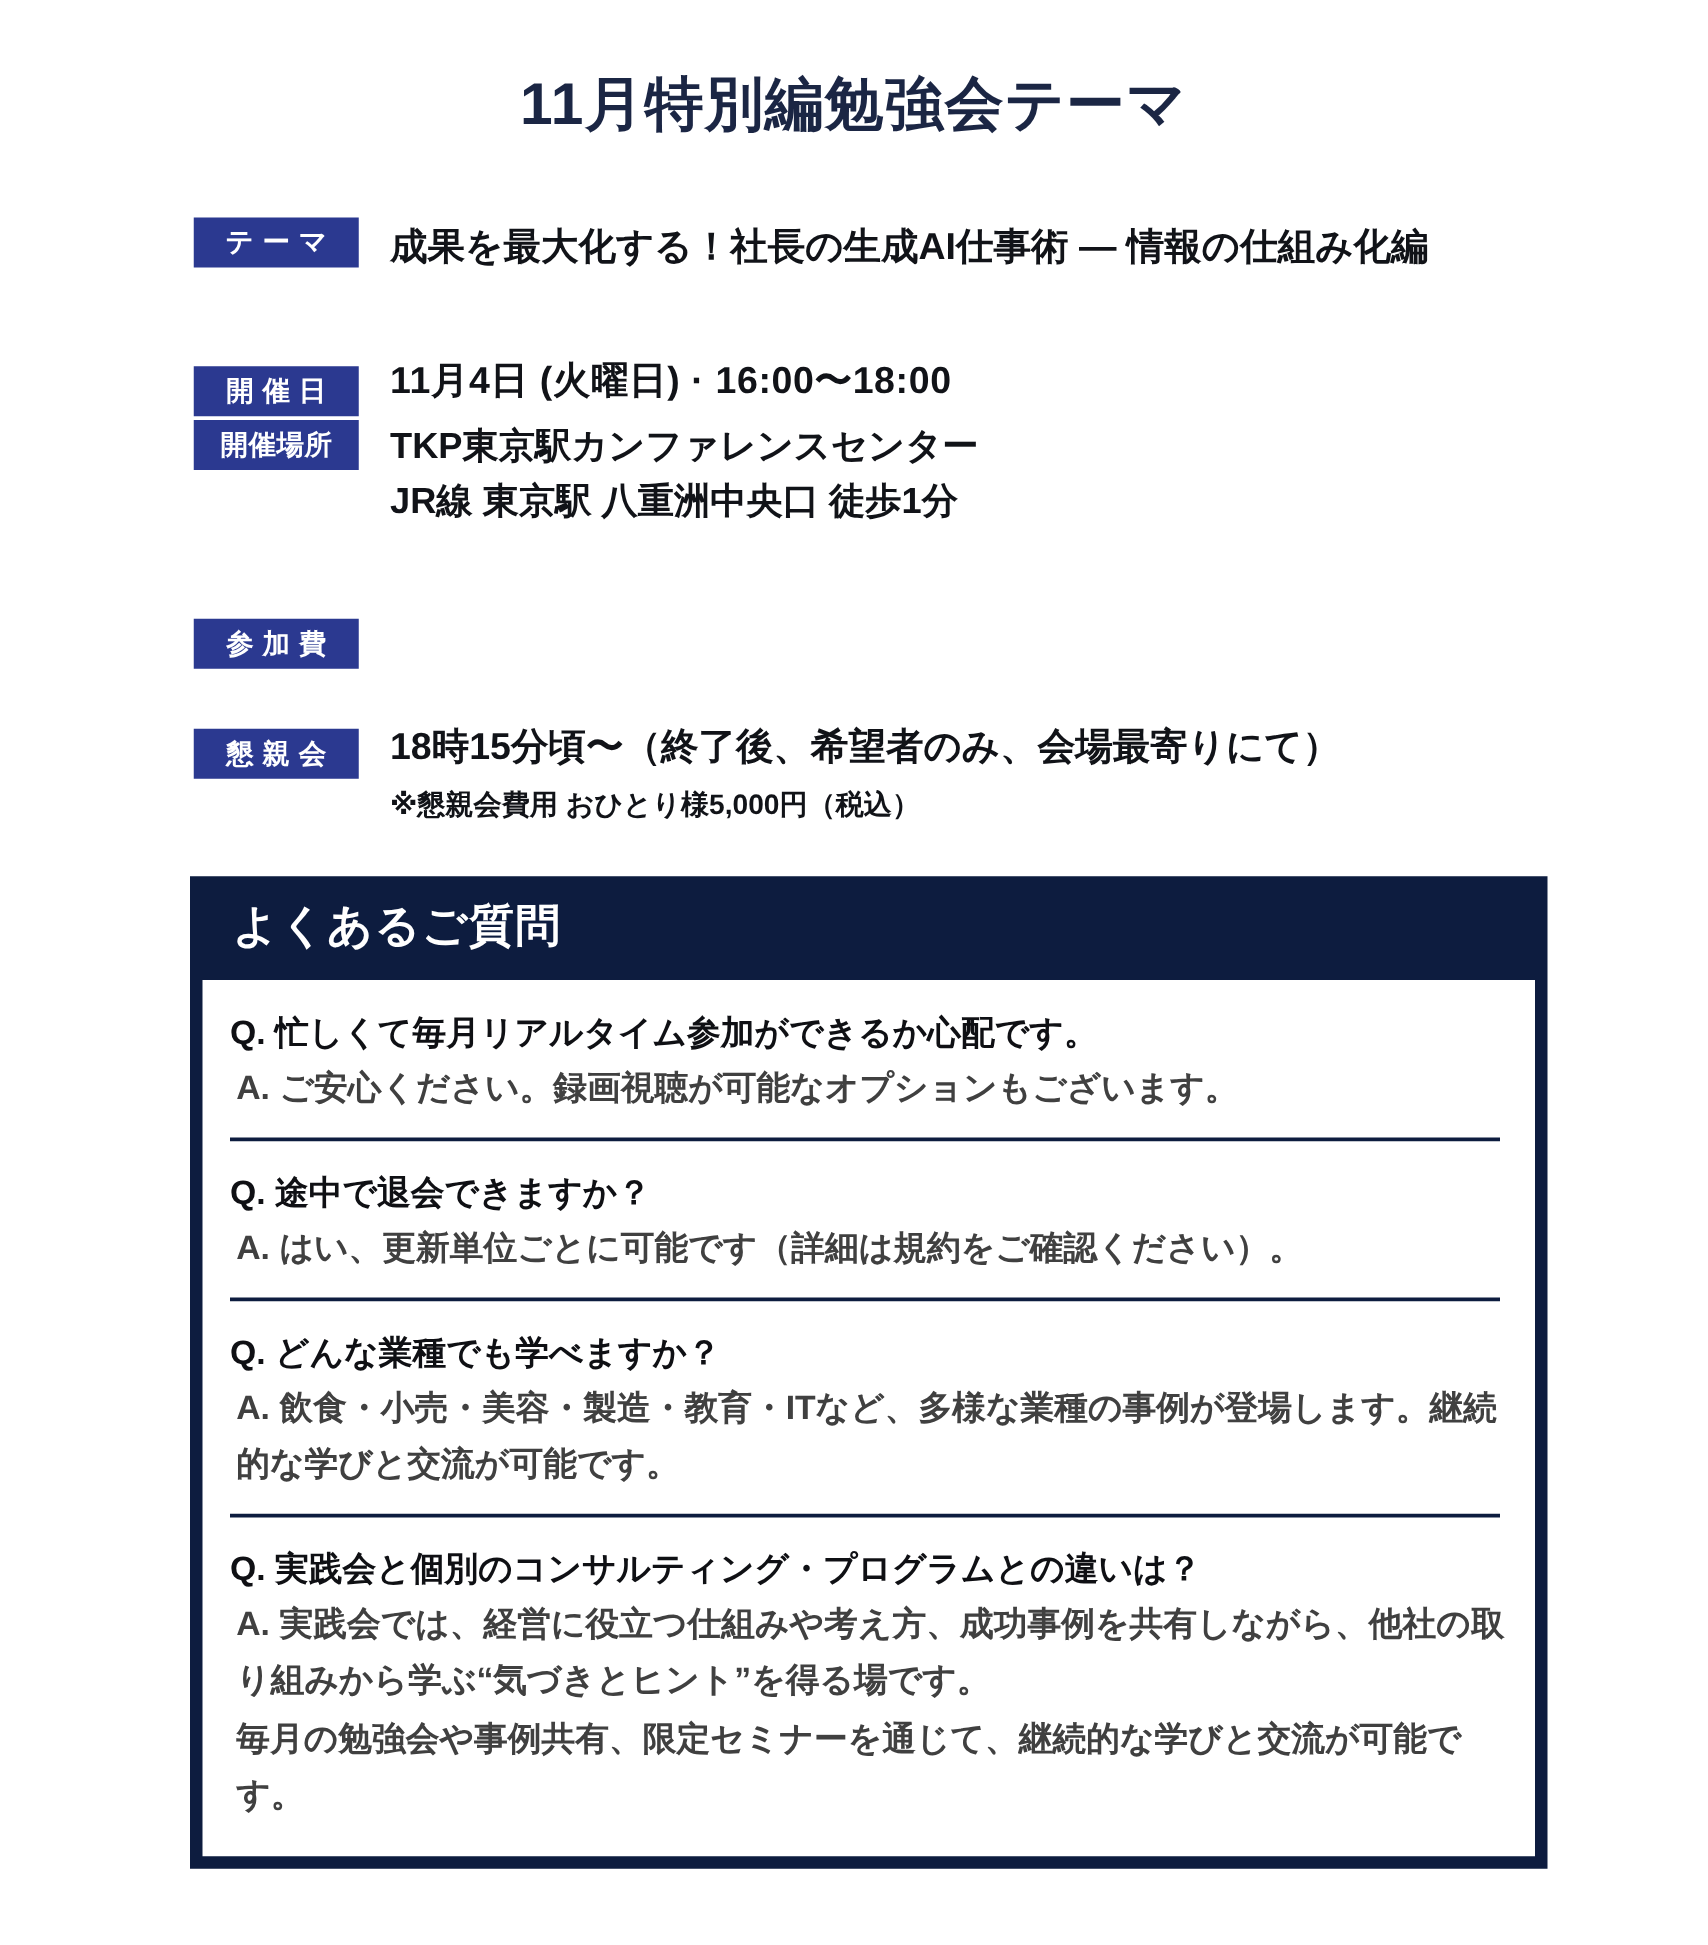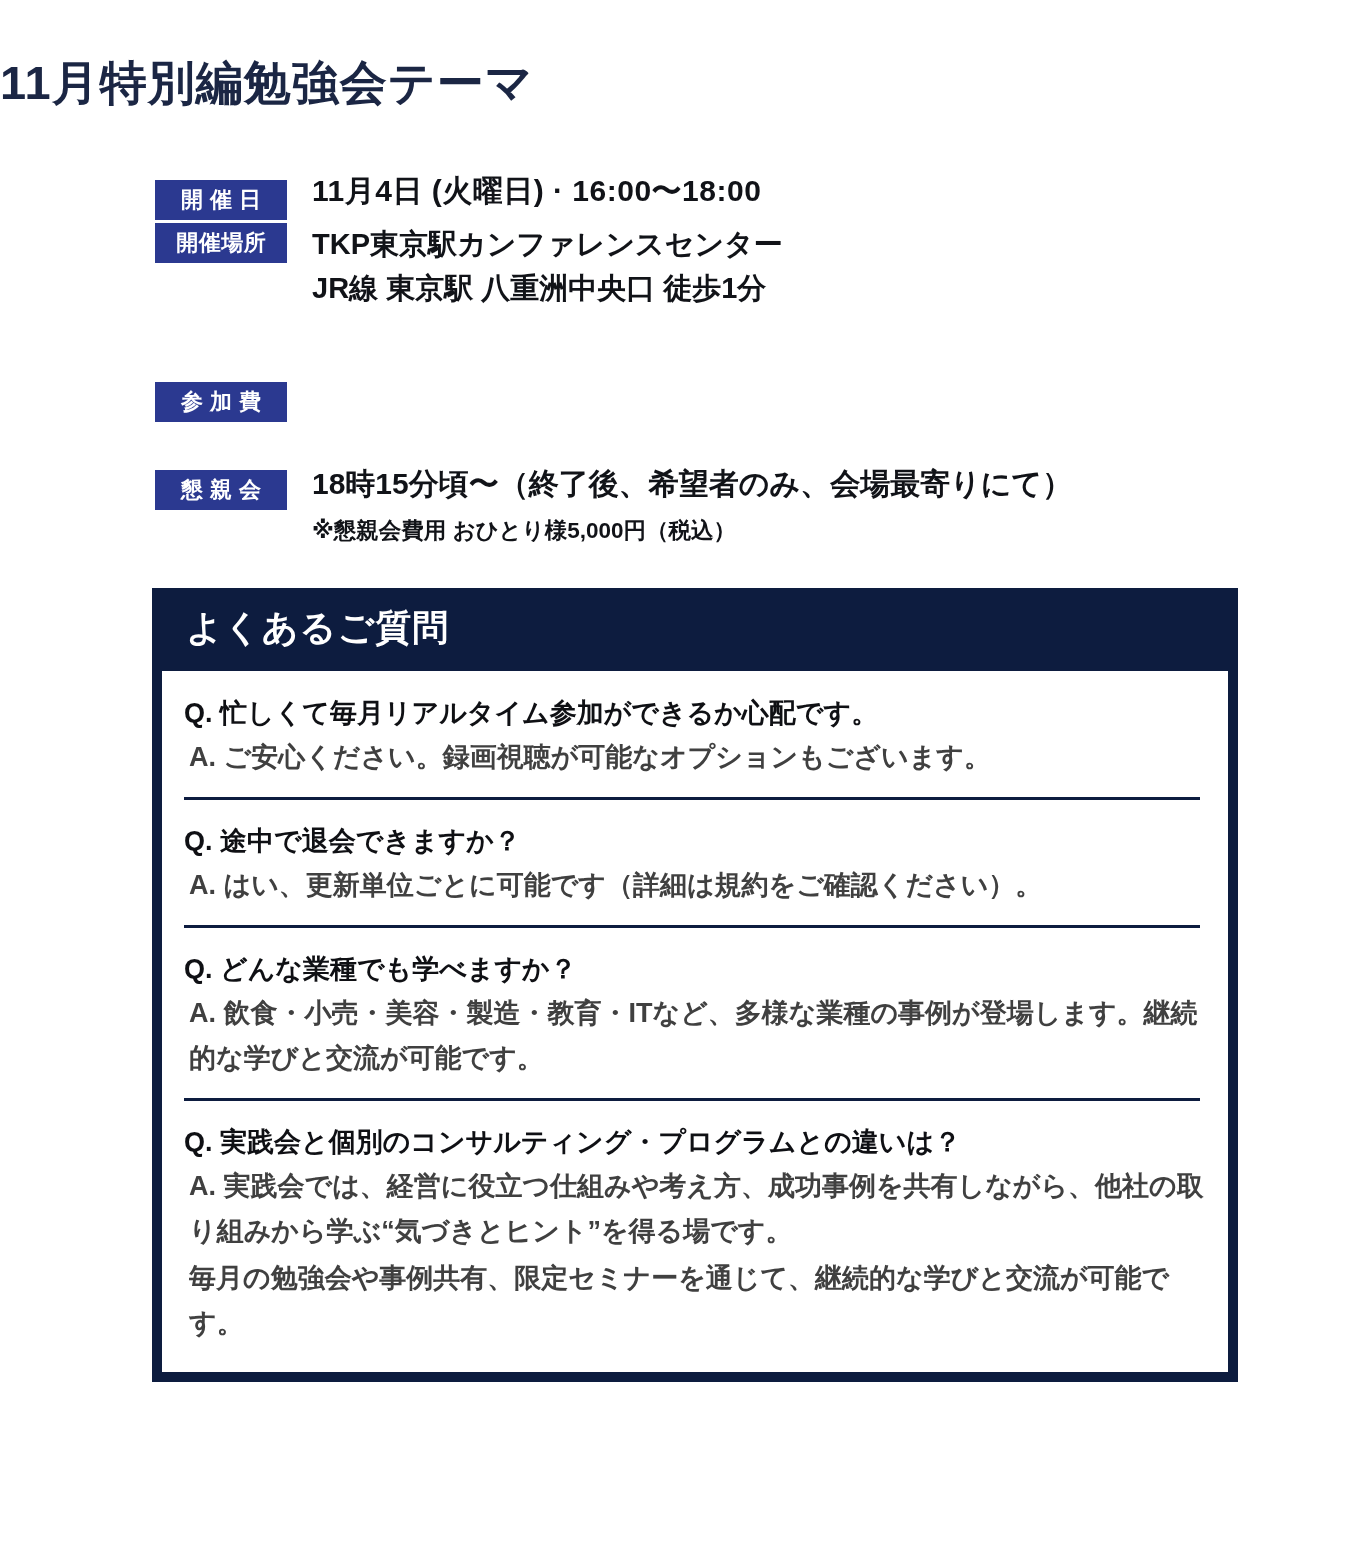--- a/index.html
+++ b/index.html
@@ -10,21 +10,21 @@
     background: #ffffff;
     overflow: hidden;
     font-family: "Liberation Sans", "DejaVu Sans", sans-serif;
     font-weight: 700;
   }
   .page { width: 1366px; height: 1556px; position: relative; }
 
   .main-title {
     margin: 0;
     padding-top: 52px;
-    text-align: left;
+    text-align: center;
     font-size: 47px;
     letter-spacing: 1px;
     color: #1b2644;
     font-weight: 800;
   }
 
   .info { margin-top: 56px; }
 
   .row {
     display: flex;
@@ -121,20 +121,24 @@
 </style>
 </head>
 <body>
 
 <div class="page">
 
   <h1 class="main-title">11月特別編勉強会テーマ</h1>
 
   <div class="info">
 
+    <div class="row row-theme">
+      <div class="badge">テーマ</div>
+      <div class="content">成果を最大化する！社長の生成AI仕事術 ― 情報の仕組み化編</div>
+    </div>
 
     <div class="row row-date">
       <div class="badge">開催日</div>
       <div class="content">11月4日 (火曜日) · 16:00〜18:00</div>
     </div>
 
     <div class="row row-venue">
       <div class="badge wide">開催場所</div>
       <div class="content">
         <div>TKP東京駅カンファレンスセンター</div>

